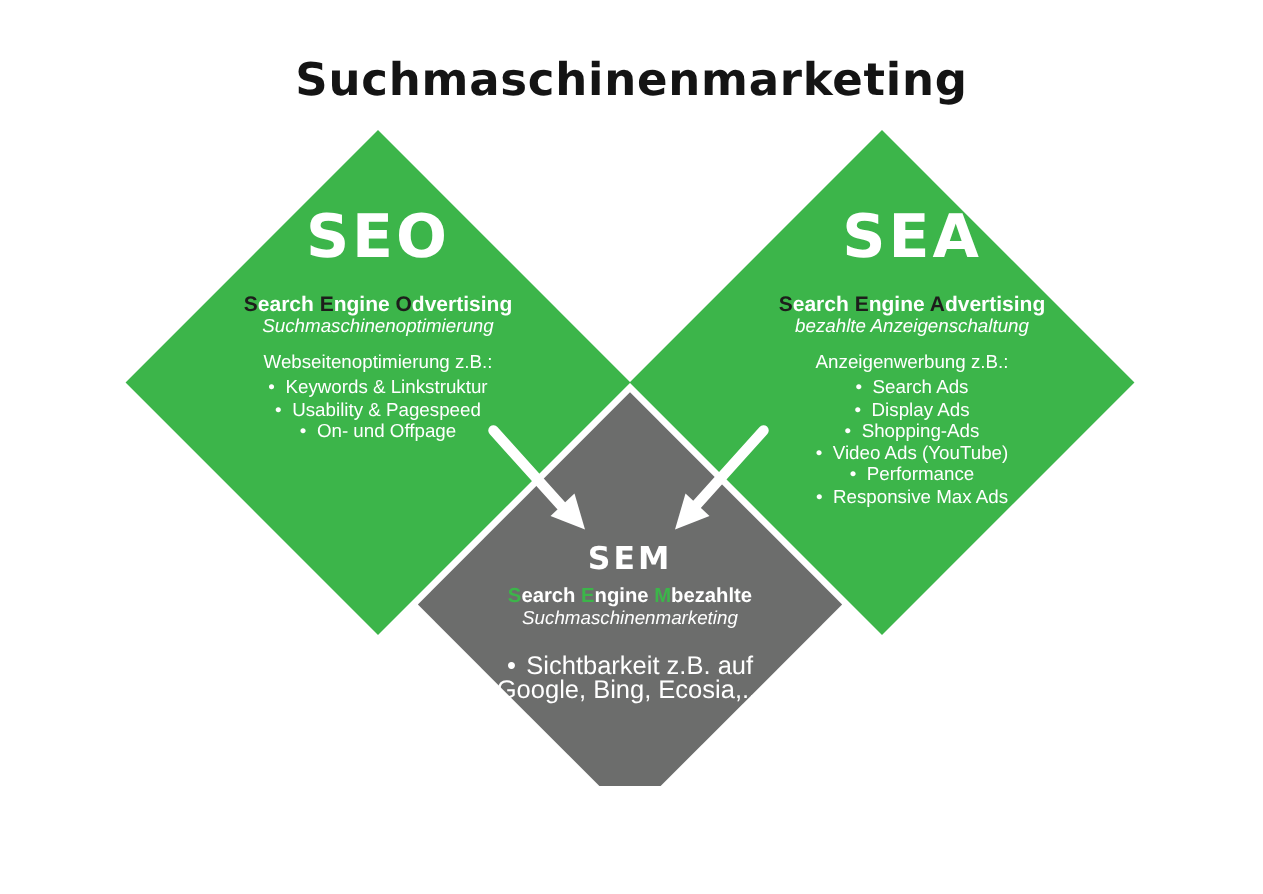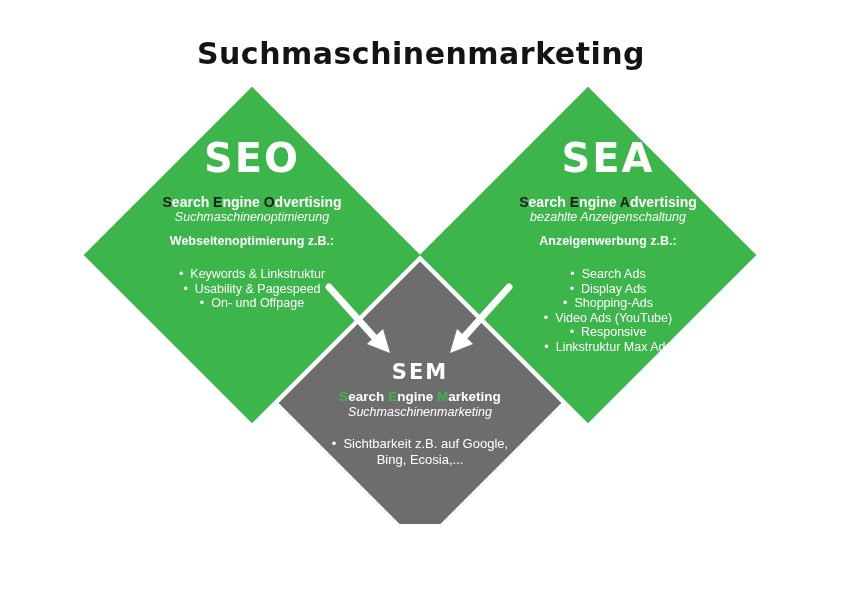--- a/index.html
+++ b/index.html
@@ -73,37 +73,37 @@
   .panel.sem .init { color: #3cb54a; }
   .subtitle {
     font-size: 12.5px;
     font-style: italic;
     line-height: 15px;
     margin-bottom: 9px;
   }
   .panel.sem .subtitle { margin-bottom: 13px; }
   .list-title {
     font-size: 12.5px;
-    font-weight: bold;
+    font-weight: normal;
     line-height: 15px;
-    margin-bottom: 18px;
+    margin-bottom: 2px;
   }
   ul.items {
     list-style: none;
     margin: 0;
     padding: 0;
     font-size: 12.5px;
     line-height: 14.5px;
   }
   ul.items li::before {
     content: "\2022";
     margin-right: 7px;
   }
   .panel.sem ul.items {
-    font-size: 13px;
+    font-size: 17px;
     line-height: 16px;
     width: 180px;
     margin: 16px auto;
   }
 </style>
 </head>
 <body>
 
 <div class="stage">
 
@@ -139,27 +139,27 @@
   <div class="panel sea">
     <div class="abbr">SEA</div>
     <div class="fullname"><span class="init">S</span><span>earch </span><span class="init">E</span><span>ngine </span><span class="init">A</span><span>dvertising</span></div>
     <div class="subtitle">bezahlte Anzeigenschaltung</div>
     <div class="list-title">Anzeigenwerbung z.B.:</div>
     <ul class="items">
       <li>Search Ads</li>
       <li>Display Ads</li>
       <li>Shopping-Ads</li>
       <li>Video Ads (YouTube)</li>
-      <li>Responsive</li>
-      <li>Linkstruktur Max Ads</li>
+      <li>Performance</li>
+      <li>Responsive Max Ads</li>
     </ul>
   </div>
 
   <div class="panel sem">
     <div class="abbr">SEM</div>
-    <div class="fullname"><span class="init">S</span><span>earch </span><span class="init">E</span><span>ngine </span><span class="init">M</span><span>arketing</span></div>
+    <div class="fullname"><span class="init">S</span><span>earch </span><span class="init">E</span><span>ngine </span><span class="init">M</span><span>bezahlte</span></div>
     <div class="subtitle">Suchmaschinenmarketing</div>
     <ul class="items">
       <li>Sichtbarkeit z.B. auf Google, Bing, Ecosia,...</li>
     </ul>
   </div>
 
 </div>
 
 </body></html>

